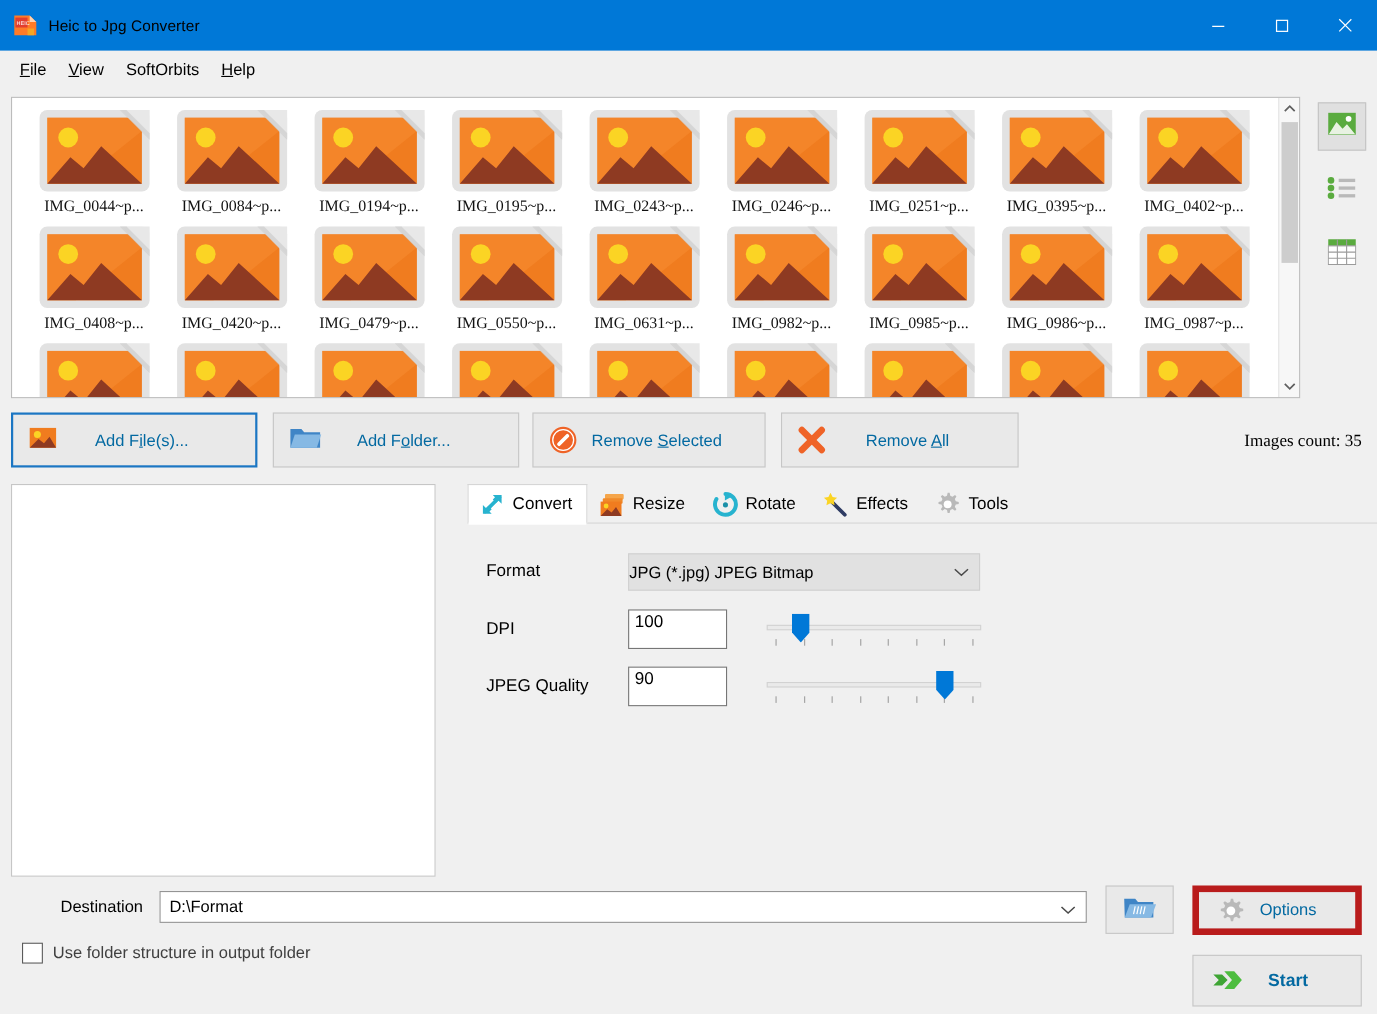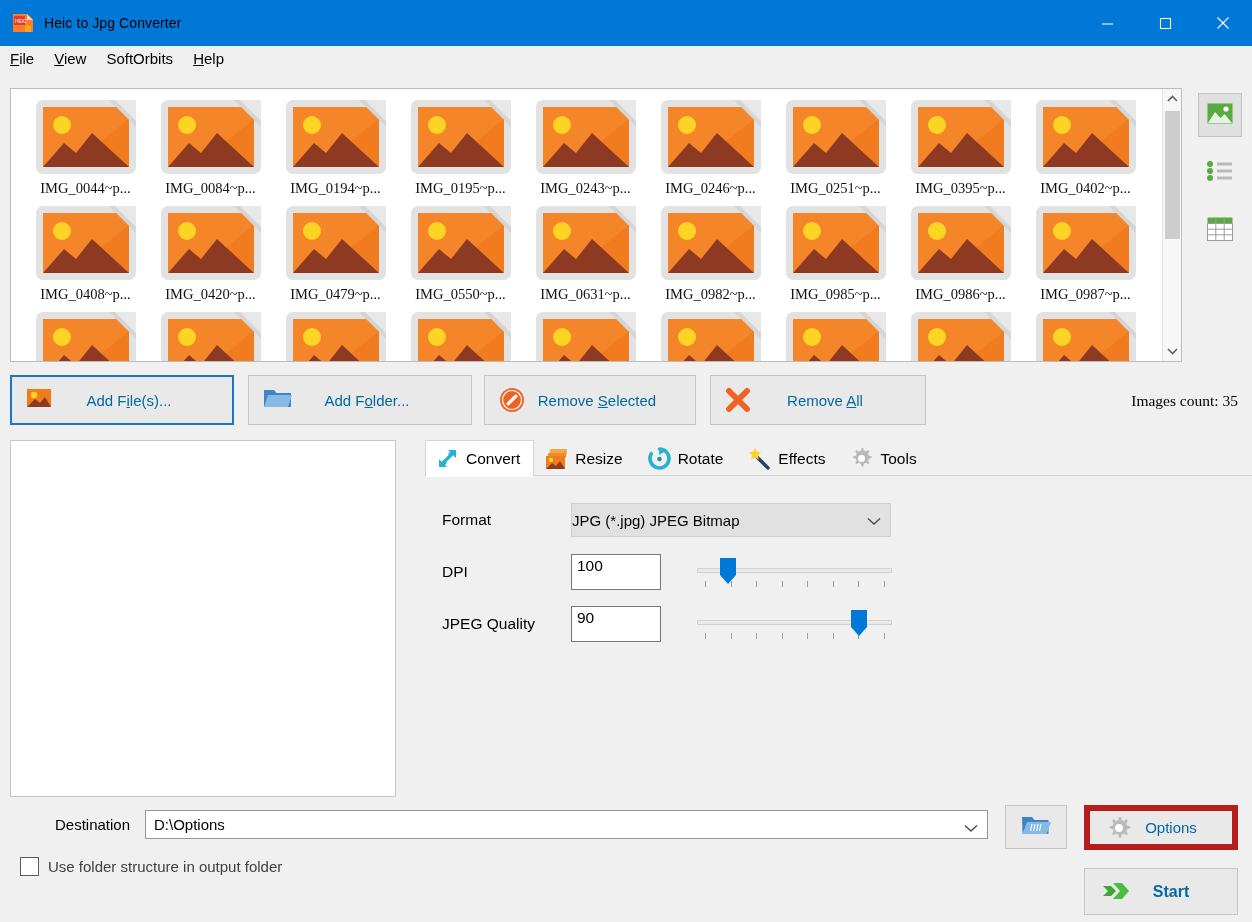--- a/index.html
+++ b/index.html
@@ -22,21 +22,21 @@
   }
   .title-text {
     color: #000000; font-size: 14px; letter-spacing: .1px;
   }
   .wincontrols { position: absolute; right: 0; top: 0; height: 46px; display: flex; }
   .wc { width: 58px; height: 46px; display: flex; align-items: center; justify-content: center; }
 
   
   .menubar {
     height: 30px; background: #f0f0f0;
-    display: flex; align-items: flex-start; 
+    display: flex; align-items: flex-end; padding-left: 8px;
     font-size: 15px; color: #000;
   }
   .menu-item { padding: 4px 10px; cursor: default; }
   .menu-item u { text-decoration: underline; }
 
   
   .thumbs-area {
     position: absolute; left: 10px; top: 88px;
     width: 1172px; height: 274px;
     background: #fff; border: 1px solid #bcbcbc;
@@ -751,21 +751,21 @@
         </div>
       </div>
     </div>
 
   </div>
 </div>
 
 <div class="destrow">
   <div class="dest-label">Destination</div>
   <div class="dest-combo">
-    <span>D:\Options</span>
+    <span>D:\Format</span>
     <span class="chev">
       <svg width="14" height="9" viewBox="0 0 14 9">
           <polyline points="1,1.5 7,7 13,1.5" fill="none" stroke="#4a4a4a" stroke-width="1.4"></polyline>
         </svg>
     </span>
   </div>
 </div>
 
 <div class="browse-btn">
   <span>

